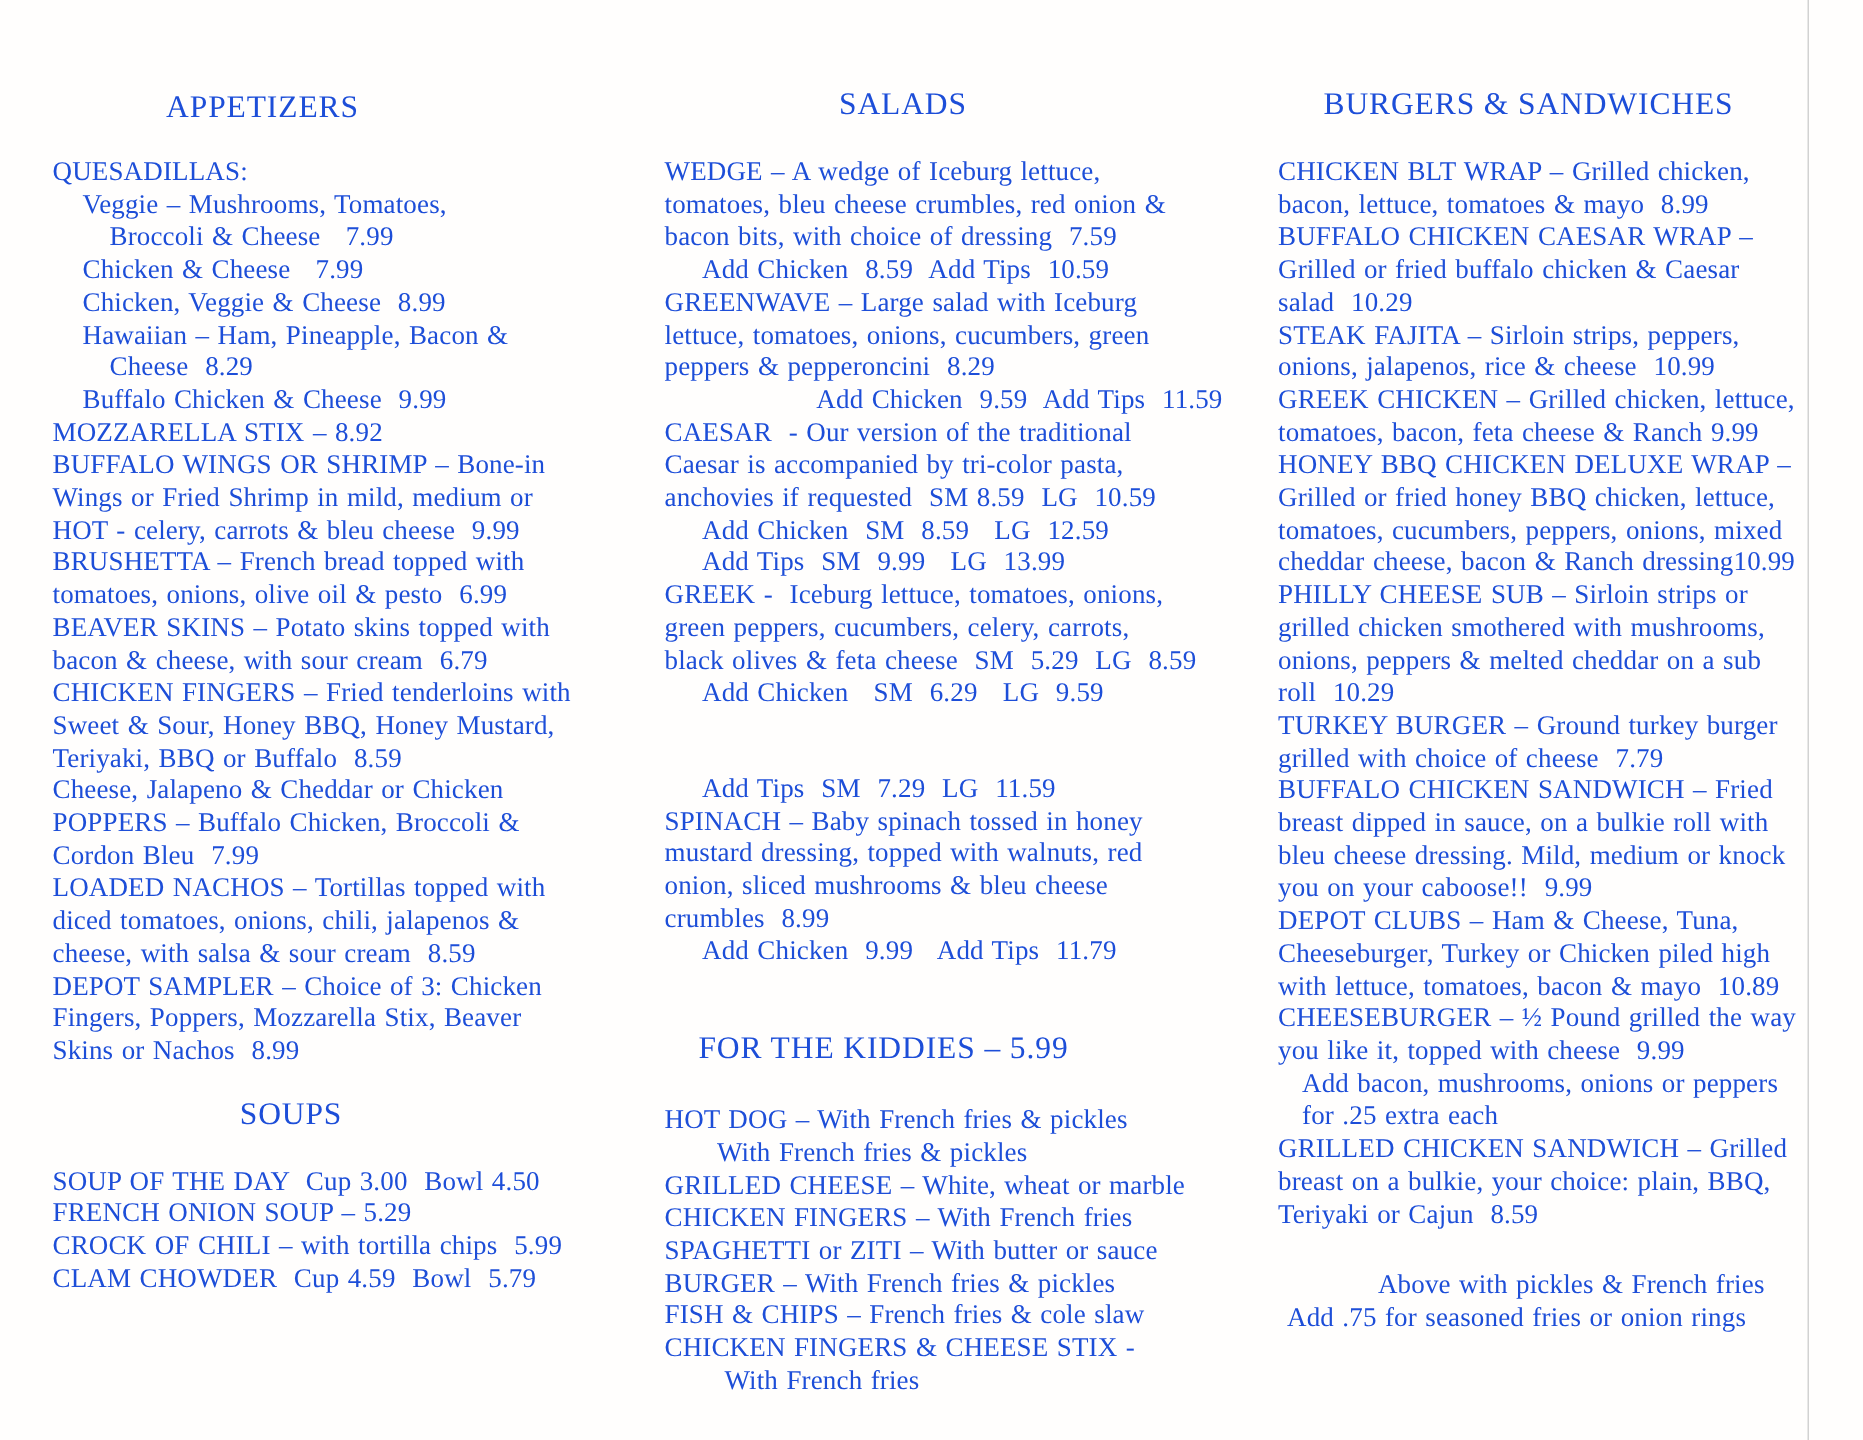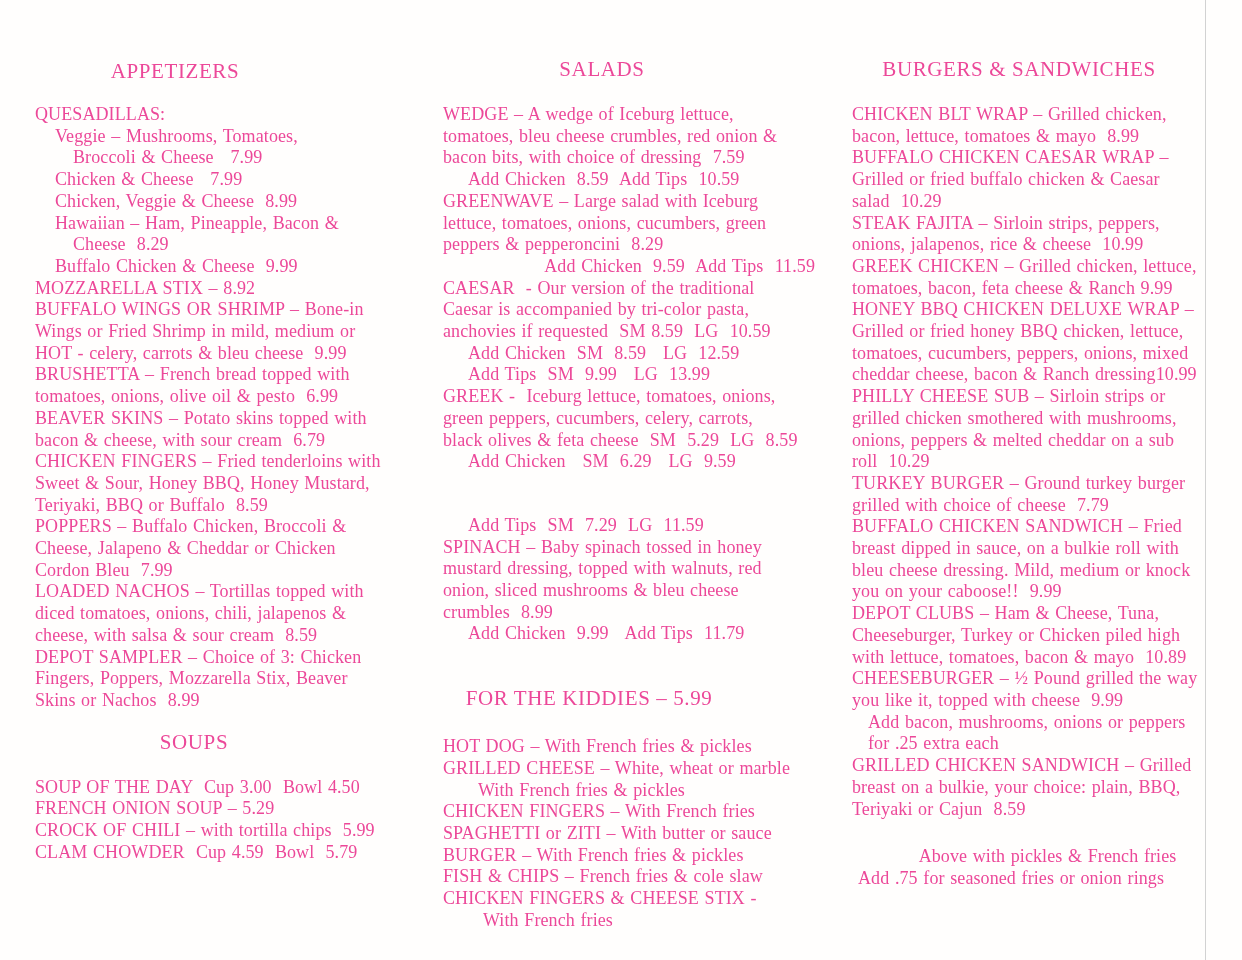--- a/index.html
+++ b/index.html
@@ -7,21 +7,21 @@
     padding: 0;
     background: #ffffff;
   }
   .page {
     position: relative;
     width: 1242px;
     height: 960px;
     background: #fffefd;
     overflow: hidden;
     font-family: "Liberation Serif", "DejaVu Serif", serif;
-    color: #ec4899;
+    color: #1d4ed8;
   }
   .column {
     position: absolute;
     top: 0;
   }
   #col-1 { left: 35px;  width: 392px; }
   #col-2 { left: 443px; width: 372px; }
   #col-3 { left: 852px; width: 360px; }
 
   .sec { padding-top: 0; }
@@ -82,22 +82,22 @@
         <div class="line">BUFFALO WINGS OR SHRIMP – Bone-in</div>
         <div class="line">Wings or Fried Shrimp in mild, medium or</div>
         <div class="line">HOT - celery, carrots &amp; bleu cheese  9.99</div>
         <div class="line">BRUSHETTA – French bread topped with</div>
         <div class="line">tomatoes, onions, olive oil &amp; pesto  6.99</div>
         <div class="line">BEAVER SKINS – Potato skins topped with</div>
         <div class="line">bacon &amp; cheese, with sour cream  6.79</div>
         <div class="line">CHICKEN FINGERS – Fried tenderloins with</div>
         <div class="line">Sweet &amp; Sour, Honey BBQ, Honey Mustard,</div>
         <div class="line">Teriyaki, BBQ or Buffalo  8.59</div>
+        <div class="line">Cheese, Jalapeno &amp; Cheddar or Chicken</div>
         <div class="line">POPPERS – Buffalo Chicken, Broccoli &amp;</div>
-        <div class="line">Cheese, Jalapeno &amp; Cheddar or Chicken</div>
         <div class="line">Cordon Bleu  7.99</div>
         <div class="line">LOADED NACHOS – Tortillas topped with</div>
         <div class="line">diced tomatoes, onions, chili, jalapenos &amp;</div>
         <div class="line">cheese, with salsa &amp; sour cream  8.59</div>
         <div class="line">DEPOT SAMPLER – Choice of 3: Chicken</div>
         <div class="line">Fingers, Poppers, Mozzarella Stix, Beaver</div>
         <div class="line">Skins or Nachos  8.99</div>
       </div>
       <div class="sec">
         <div class="heading">SOUPS</div>
@@ -130,22 +130,22 @@
         <div class="line" style="padding-left: 25px; margin-top: 42px;">Add Tips  SM  7.29  LG  11.59</div>
         <div class="line">SPINACH – Baby spinach tossed in honey</div>
         <div class="line">mustard dressing, topped with walnuts, red</div>
         <div class="line">onion, sliced mushrooms &amp; bleu cheese</div>
         <div class="line">crumbles  8.99</div>
         <div class="line" style="padding-left: 25px;">Add Chicken  9.99   Add Tips  11.79</div>
       </div>
       <div class="sec">
         <div class="heading">FOR THE KIDDIES – 5.99</div>
         <div class="line">HOT DOG – With French fries &amp; pickles</div>
+        <div class="line" style="padding-left: 35px;">With French fries &amp; pickles</div>
         <div class="line">GRILLED CHEESE – White, wheat or marble</div>
-        <div class="line" style="padding-left: 35px;">With French fries &amp; pickles</div>
         <div class="line">CHICKEN FINGERS – With French fries</div>
         <div class="line">SPAGHETTI or ZITI – With butter or sauce</div>
         <div class="line">BURGER – With French fries &amp; pickles</div>
         <div class="line">FISH &amp; CHIPS – French fries &amp; cole slaw</div>
         <div class="line">CHICKEN FINGERS &amp; CHEESE STIX -</div>
         <div class="line" style="padding-left: 40px;">With French fries</div>
       </div>
     </div>
   <div class="column" id="col-3">
       <div class="sec">

